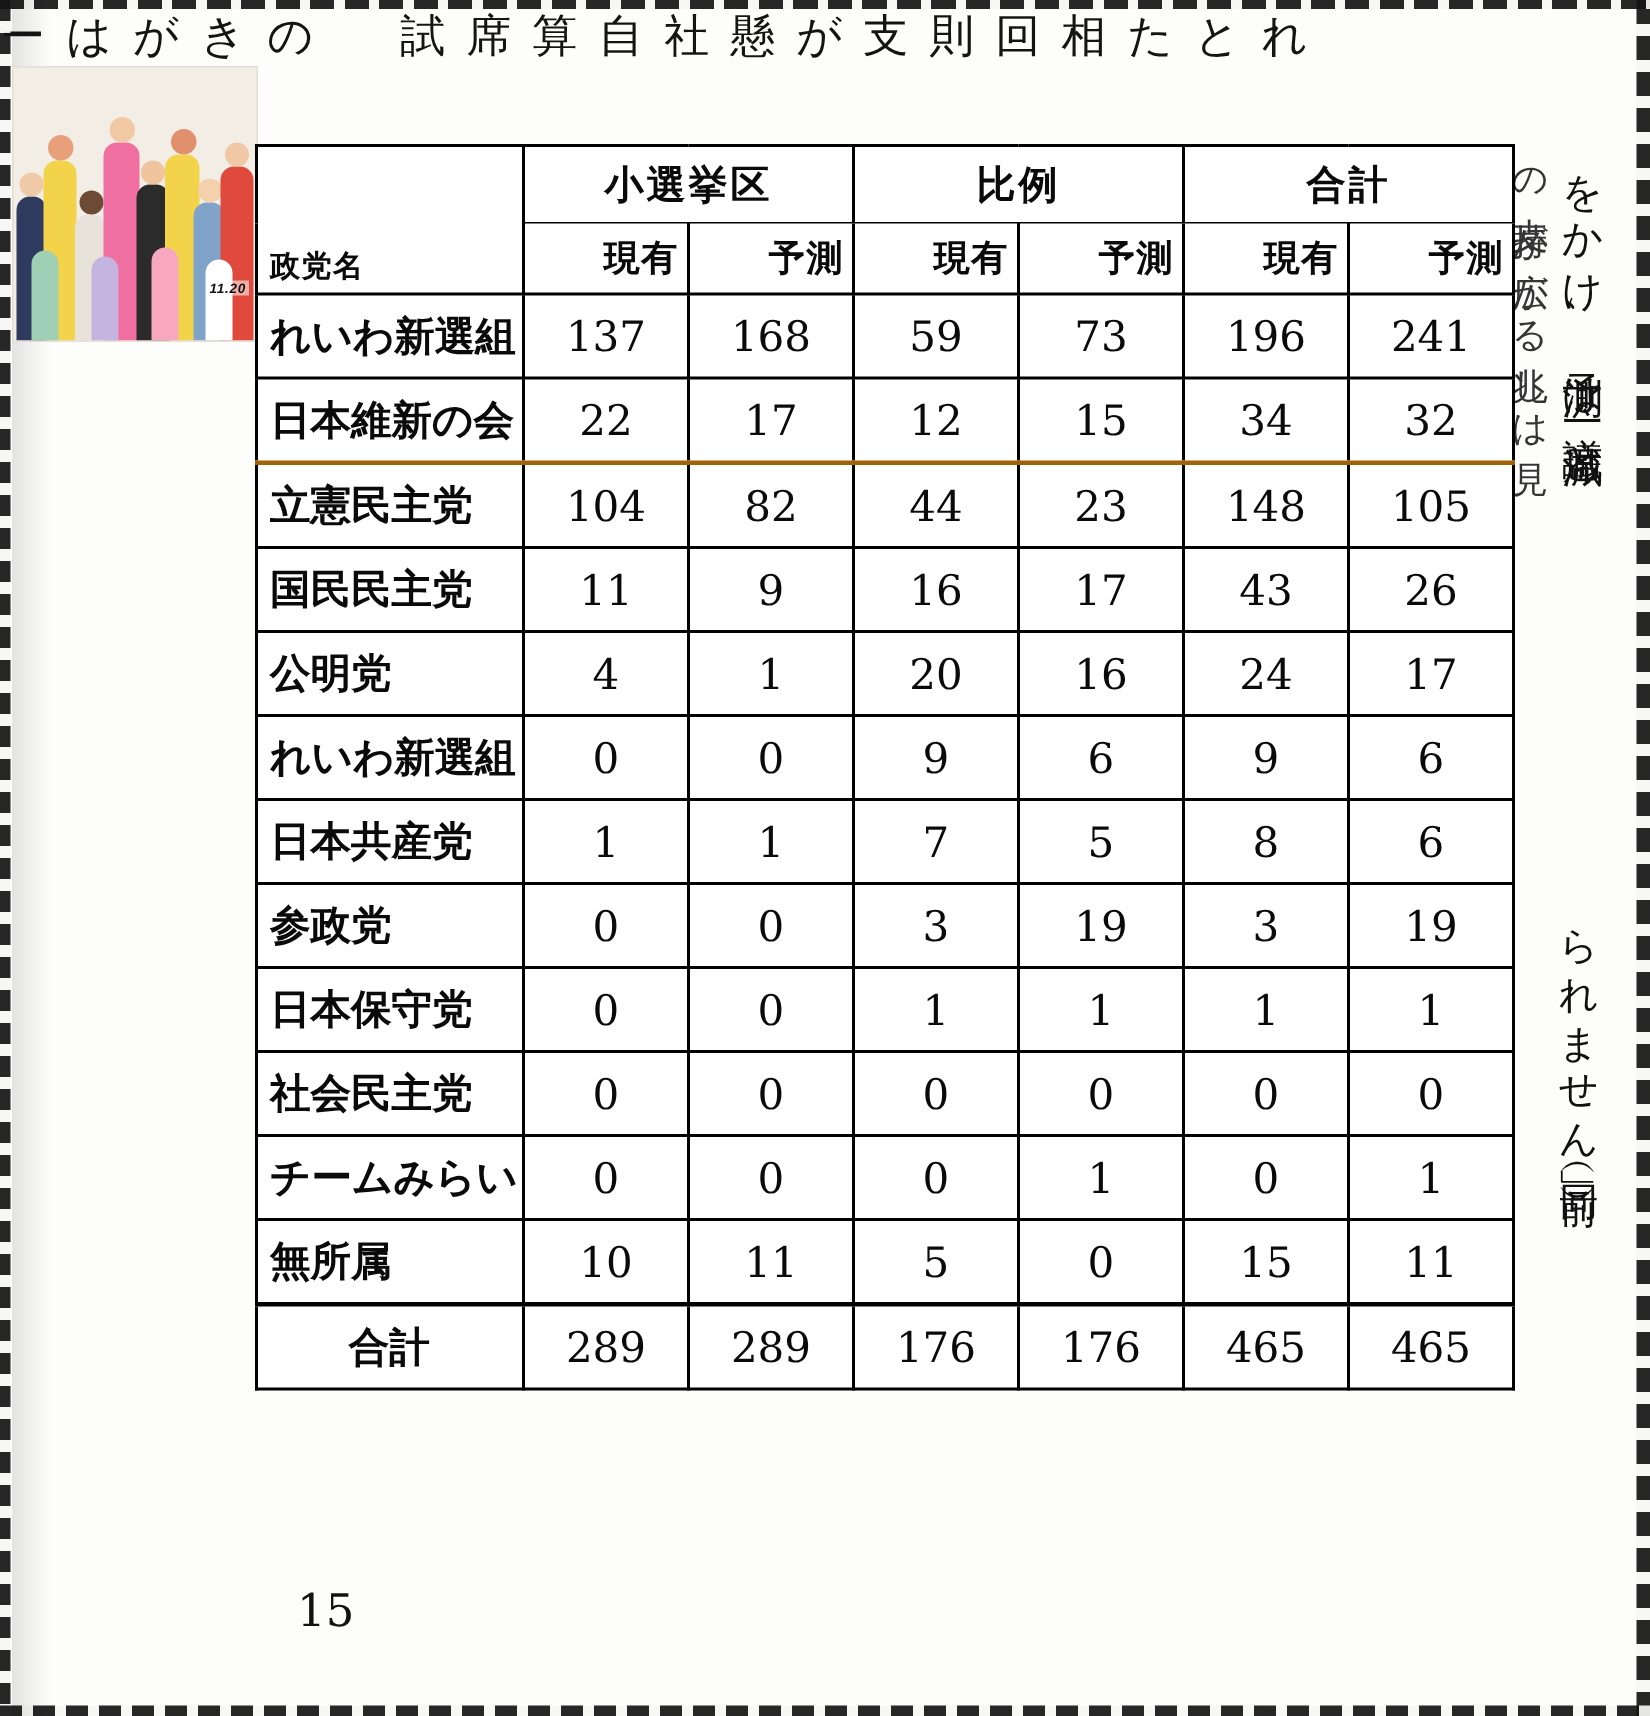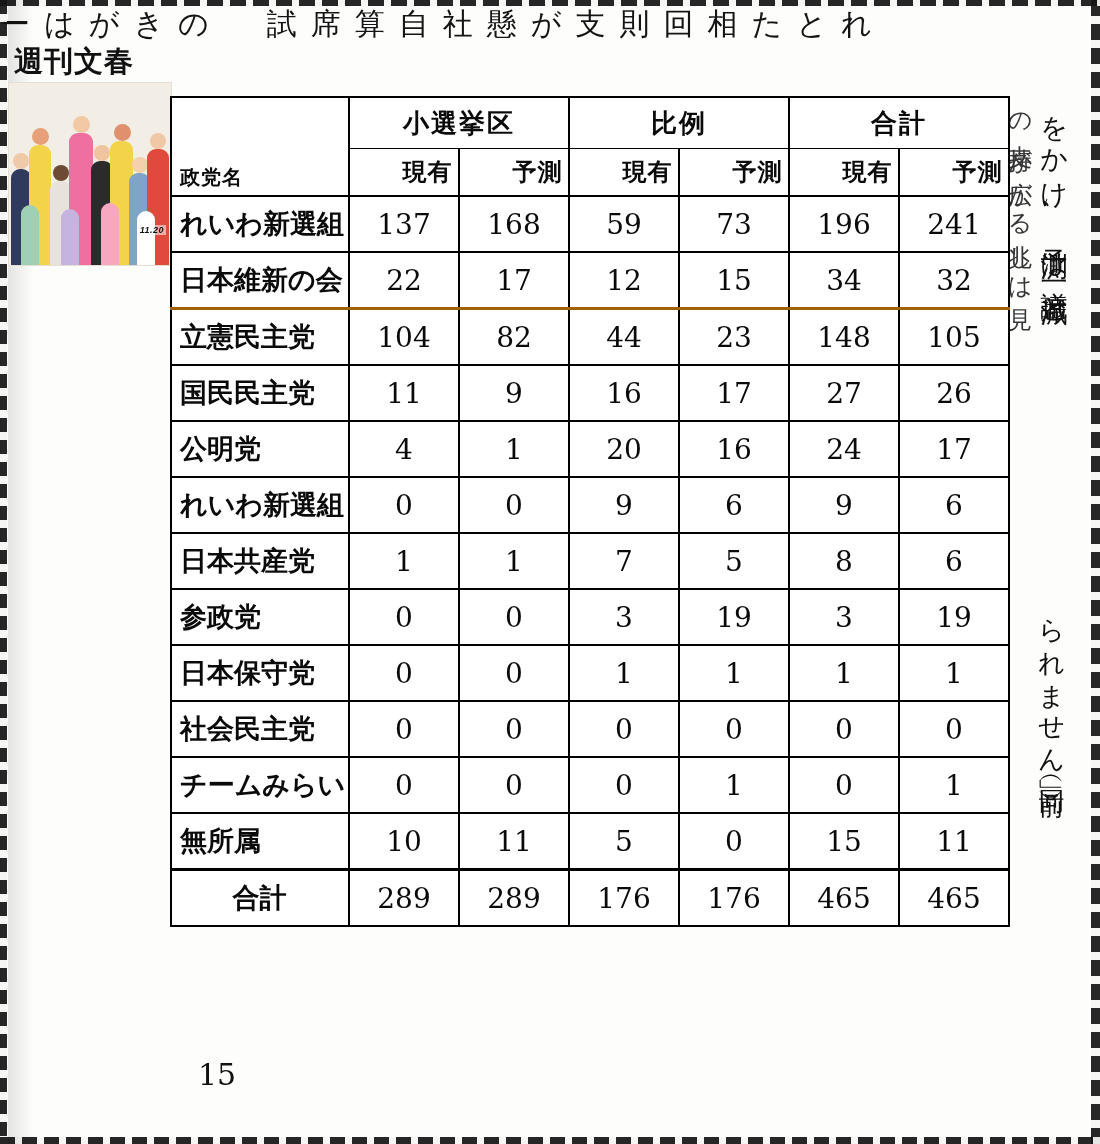--- a/index.html
+++ b/index.html
@@ -203,21 +203,20 @@
 
   <div class="scan-edge left"></div>
   <div class="scan-edge right"></div>
   <div class="scan-edge top"></div>
   <div class="scan-edge bottom"></div>
   <div class="gutter-shade"></div>
 
   <div id="top-line">ーはがきの　試席算自社懸が支則回相たとれ</div>
 
   <div id="logo-block">
-    <div id="logo-title">週刊文春</div>
     <div id="logo-art">
 
       <div class="fig" style="left:2px;  width:20px; height:96px;  background:#2f3a5e;"></div>
       <div class="head" style="left:4px;  bottom:96px; width:16px; height:16px; background:#f0c9a8;"></div>
 
       <div class="fig" style="left:20px; width:22px; height:120px; background:#f3d34a;"></div>
       <div class="head" style="left:23px; bottom:120px; width:17px; height:17px; background:#e8a07a;"></div>
 
       <div class="fig" style="left:41px; width:21px; height:84px;  background:#e8e3da;"></div>
       <div class="head" style="left:44px; bottom:84px; width:16px; height:16px; background:#6c4a33;"></div>
@@ -305,21 +304,21 @@
             <td class="num">23</td>
             <td class="num">148</td>
             <td class="num">105</td>
           </tr>
           <tr>
             <td class="party">国民民主党</td>
             <td class="num">11</td>
             <td class="num">9</td>
             <td class="num">16</td>
             <td class="num">17</td>
-            <td class="num">27</td>
+            <td class="num">43</td>
             <td class="num">26</td>
           </tr>
           <tr>
             <td class="party">公明党</td>
             <td class="num">4</td>
             <td class="num">1</td>
             <td class="num">20</td>
             <td class="num">16</td>
             <td class="num">24</td>
             <td class="num">17</td>

